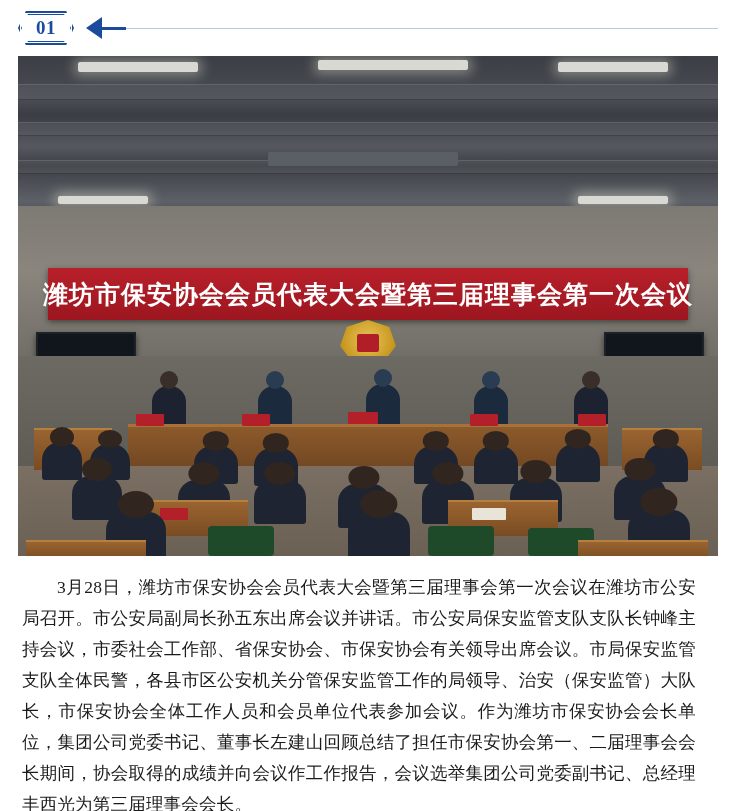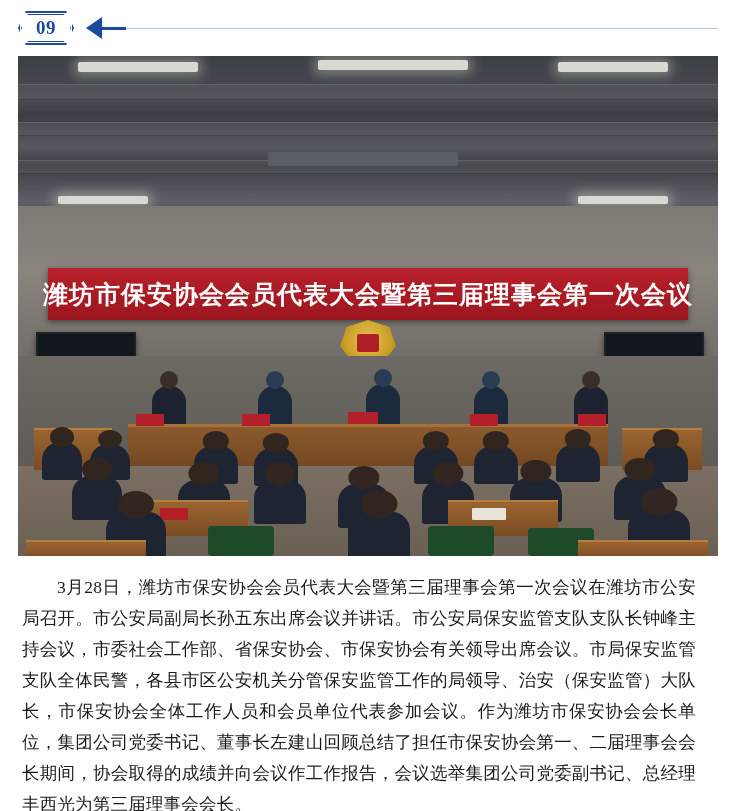--- a/index.html
+++ b/index.html
@@ -252,21 +252,21 @@
 </style>
 </head>
 <body>
 
 <div class="page">
 
   <div class="header-row">
     <div class="badge">
       <div class="hex"></div>
       <div class="hex-inner"></div>
-      <div class="num">09</div>
+      <div class="num">01</div>
     </div>
     <div class="arrow-wrap">
       <div class="arrow-head"></div>
       <div class="arrow-bar"></div>
       <div class="arrow-line"></div>
     </div>
   </div>
 
   <div class="photo-wrap">
 

